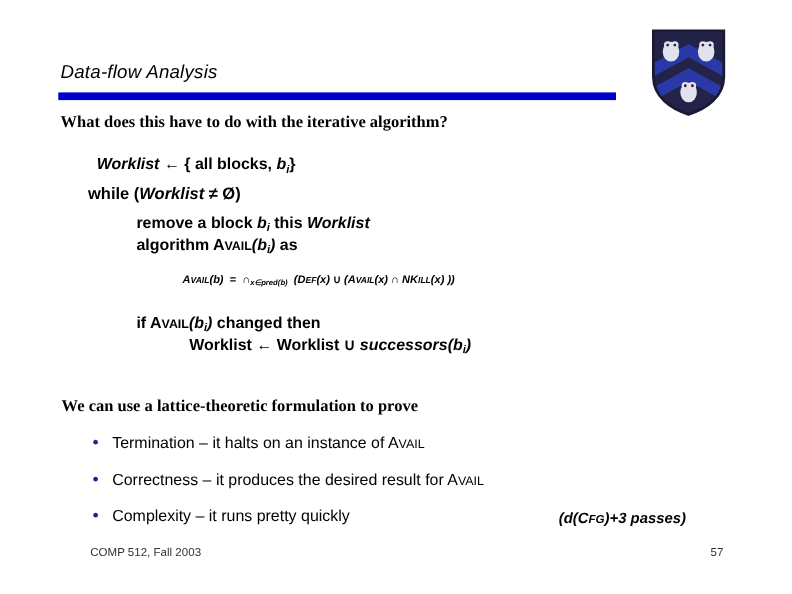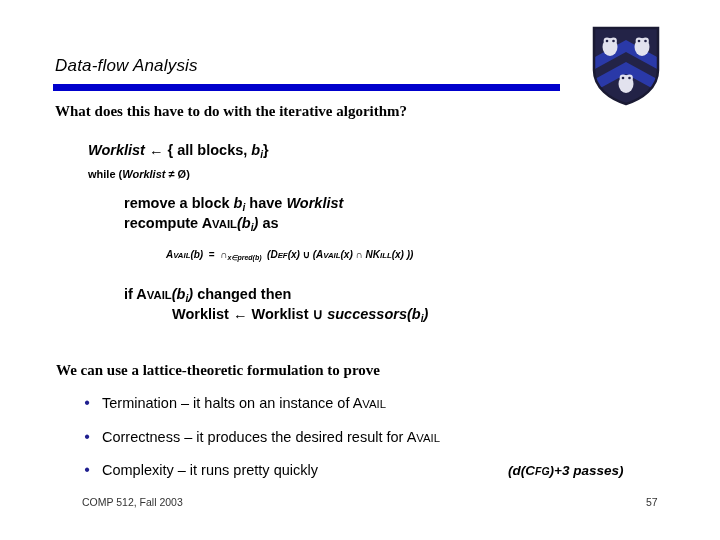--- a/index.html
+++ b/index.html
@@ -84,23 +84,23 @@
     top: 103px;
     font-size: 15px;
   }
 
   #alg-worklist-init {
     left: 88px;
     top: 142px;
     font-size: 14.5px;
   }
   #alg-while {
-    left: 88px;
+    left: 80px;
     top: 168px;
-    font-size: 11px;
+    font-size: 15px;
   }
   #alg-remove {
     left: 124px;
     top: 195px;
     font-size: 14.5px;
   }
   #alg-recompute {
     left: 124px;
     top: 215px;
     font-size: 14.5px;
@@ -226,25 +226,25 @@
 
   <div class="line" id="alg-worklist-init">
     <span class="ital">Worklist</span><span>&nbsp;</span><span class="op">←</span><span>&nbsp;</span><span>{ all blocks, </span><span class="ital">b</span><span class="sub">i</span><span>}</span>
   </div>
 
   <div class="line" id="alg-while">
     <span>while (</span><span class="ital">Worklist</span><span>&nbsp;</span><span class="op">≠</span><span>&nbsp;</span><span class="op">Ø</span><span>)</span>
   </div>
 
   <div class="line" id="alg-remove">
-    <span>remove a block </span><span class="ital">b</span><span class="sub">i</span><span> have </span><span class="ital">Worklist</span>
+    <span>remove a block </span><span class="ital">b</span><span class="sub">i</span><span> this </span><span class="ital">Worklist</span>
   </div>
 
   <div class="line" id="alg-recompute">
-    <span>recompute </span><span class="sc-first">A</span><span class="sc-rest">VAIL</span><span class="ital">(</span><span class="ital">b</span><span class="sub">i</span><span class="ital">)</span><span> as</span>
+    <span>algorithm </span><span class="sc-first">A</span><span class="sc-rest">VAIL</span><span class="ital">(</span><span class="ital">b</span><span class="sub">i</span><span class="ital">)</span><span> as</span>
   </div>
 
   <div class="line" id="alg-equation">
     <span class="sc-first">A</span><span class="sc-rest">VAIL</span><span>(b)</span><span>&nbsp;&nbsp;</span><span class="op">=</span><span>&nbsp;&nbsp;</span><span class="op">∩</span><span class="sub">x∈pred(b)</span><span>&nbsp;&nbsp;</span><span>(</span><span class="sc-first">D</span><span class="sc-rest">EF</span><span>(x)</span><span>&nbsp;</span><span class="op">∪</span><span>&nbsp;</span><span>(</span><span class="sc-first">A</span><span class="sc-rest">VAIL</span><span>(x)</span><span>&nbsp;</span><span class="op">∩</span><span>&nbsp;</span><span class="sc-first">NK</span><span class="sc-rest">ILL</span><span>(x)</span><span>&nbsp;</span><span>))</span>
   </div>
 
   <div class="line" id="alg-if">
     <span>if </span><span class="sc-first">A</span><span class="sc-rest">VAIL</span><span class="ital">(</span><span class="ital">b</span><span class="sub">i</span><span class="ital">)</span><span> changed then</span>
   </div>
 

